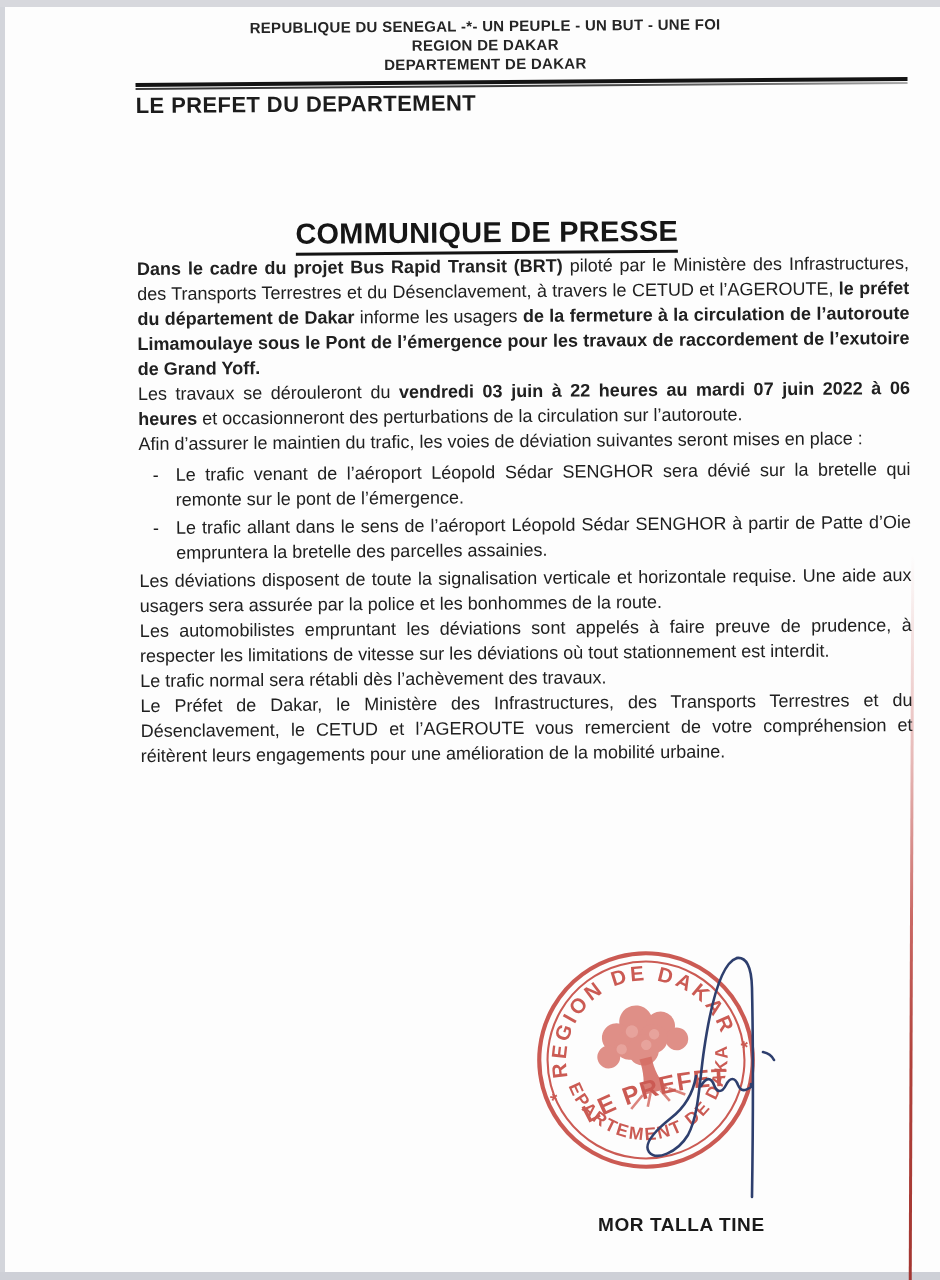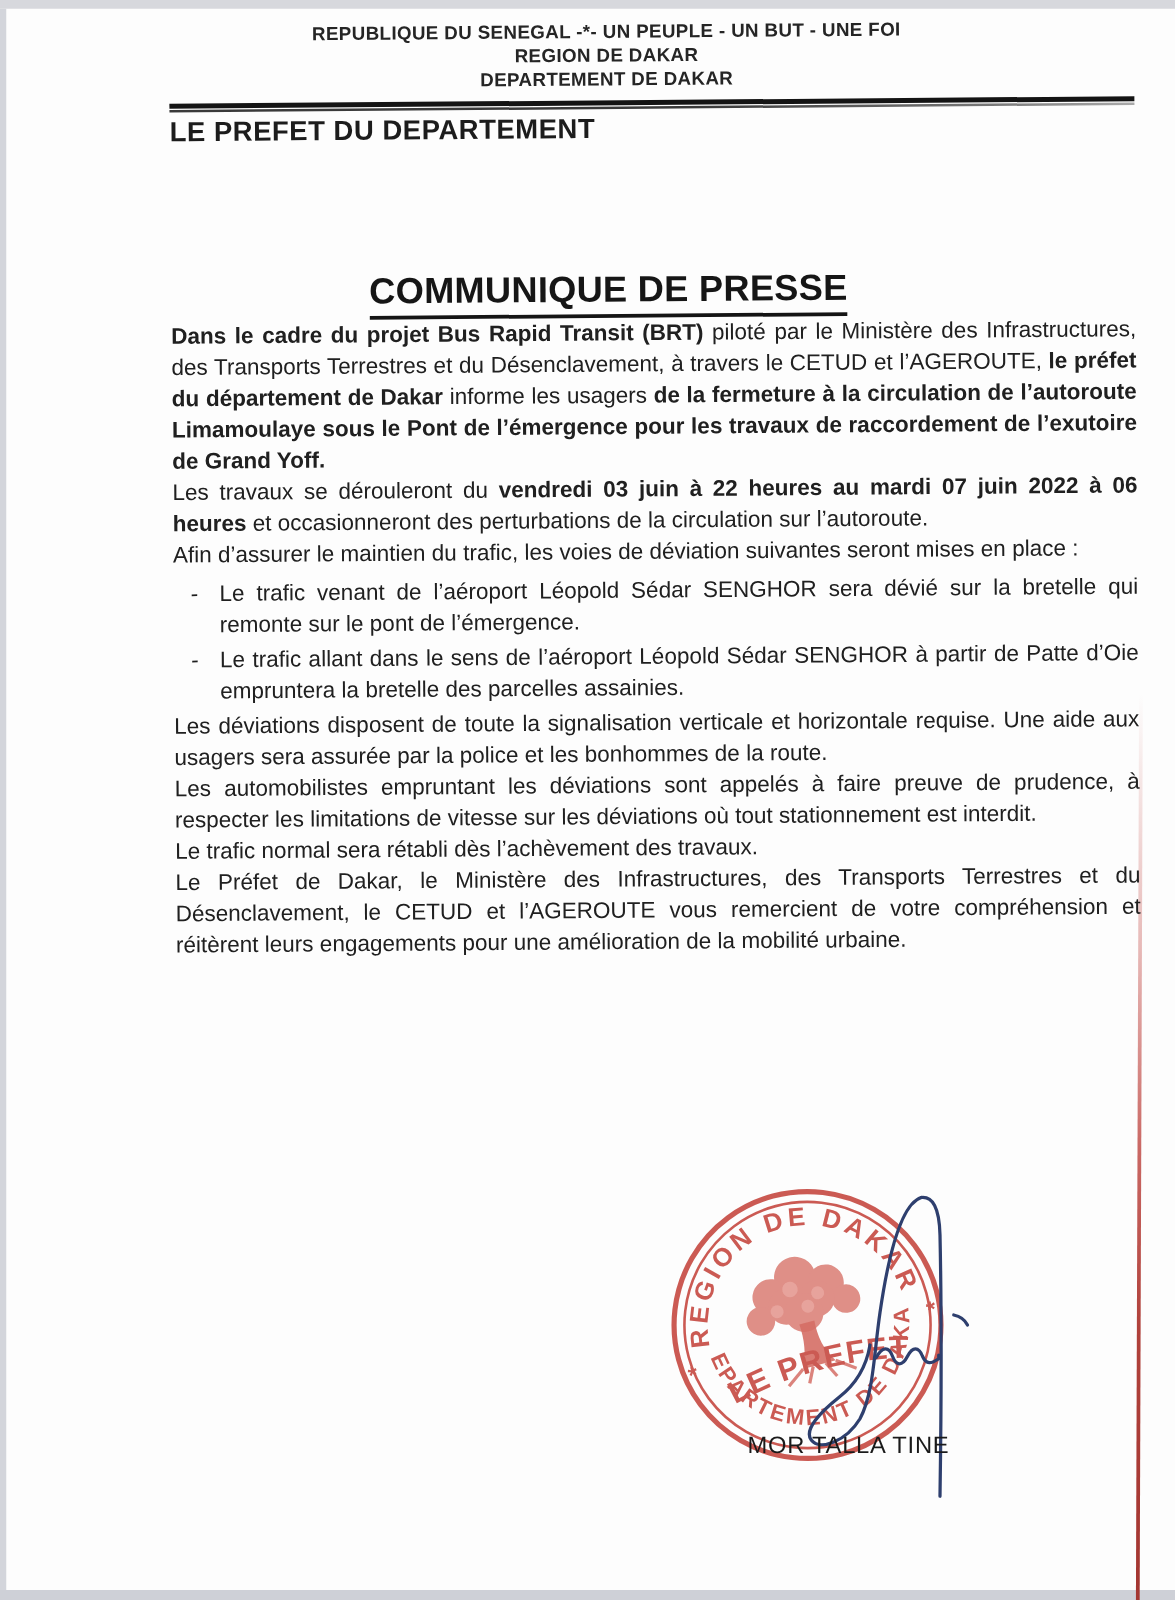--- a/index.html
+++ b/index.html
@@ -32,21 +32,21 @@
   .mt1{margin-top:13px;} .mt2{margin-top:12px;} .mt3{margin-top:14px;}
   .mt4{margin-top:17px;} .mt5{margin-top:15px;} .mt6{margin-top:16px;} .mt7{margin-top:25px;}
   ul.devs{list-style:none;margin:6px 0 0 0;padding:0 0 0 14px;}
   ul.devs li{display:flex;margin:0 0 3px 0;}
   ul.devs .dash{flex:0 0 23px;font-size:18px;line-height:25px;}
   ul.devs .btxt{flex:1;font-size:18px;line-height:25px;text-align:justify;color:#202020;}
 
   
   .stamp{position:absolute;left:532px;top:946px;width:228px;height:228px;transform:rotate(-15deg);}
   .sig{position:absolute;left:620px;top:940px;width:180px;height:280px;}
-  .signatory{position:absolute;left:598px;top:1146px;width:200px;font-size:19px;font-weight:normal;
+  .signatory{position:absolute;left:598px;top:1214px;width:200px;font-size:19px;font-weight:bold;
        letter-spacing:0.6px;color:#1a1a1a;}
 </style>
 </head>
 <body>
 
 <div class="page">
 
   <div class="edge-top"></div>
   <div class="edge-left"></div>
   <div class="edge-bottom"></div>

